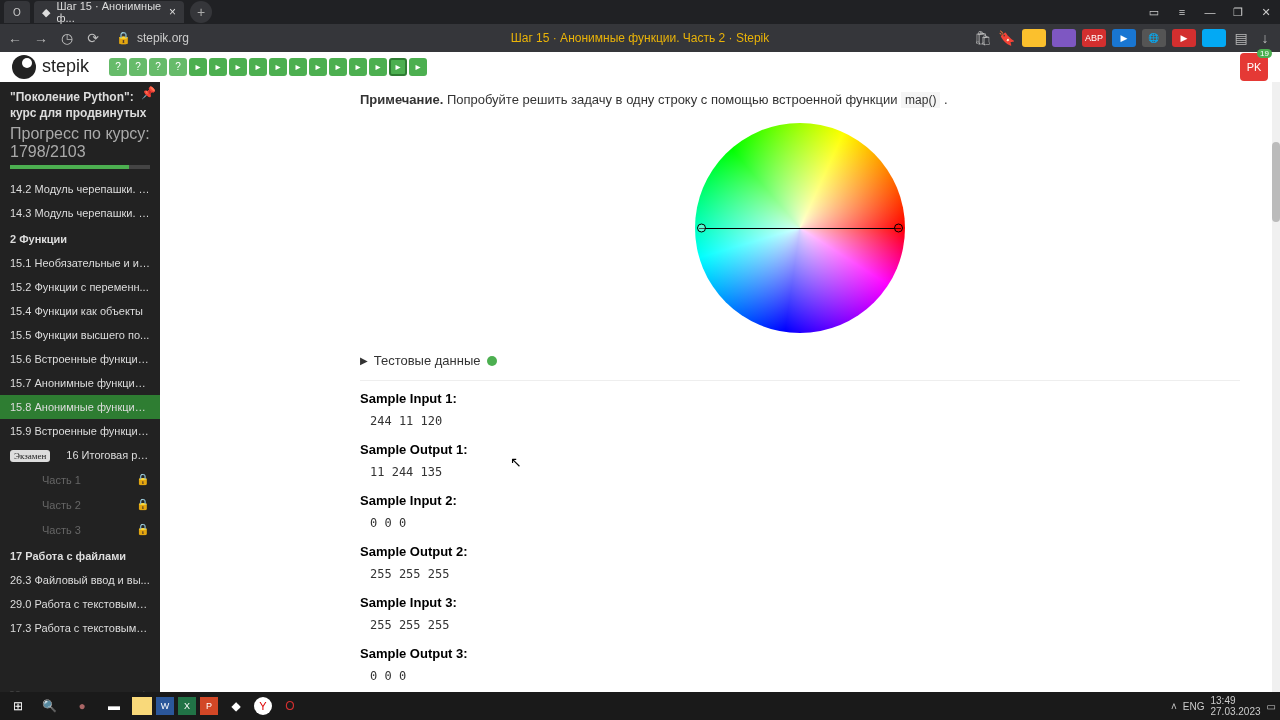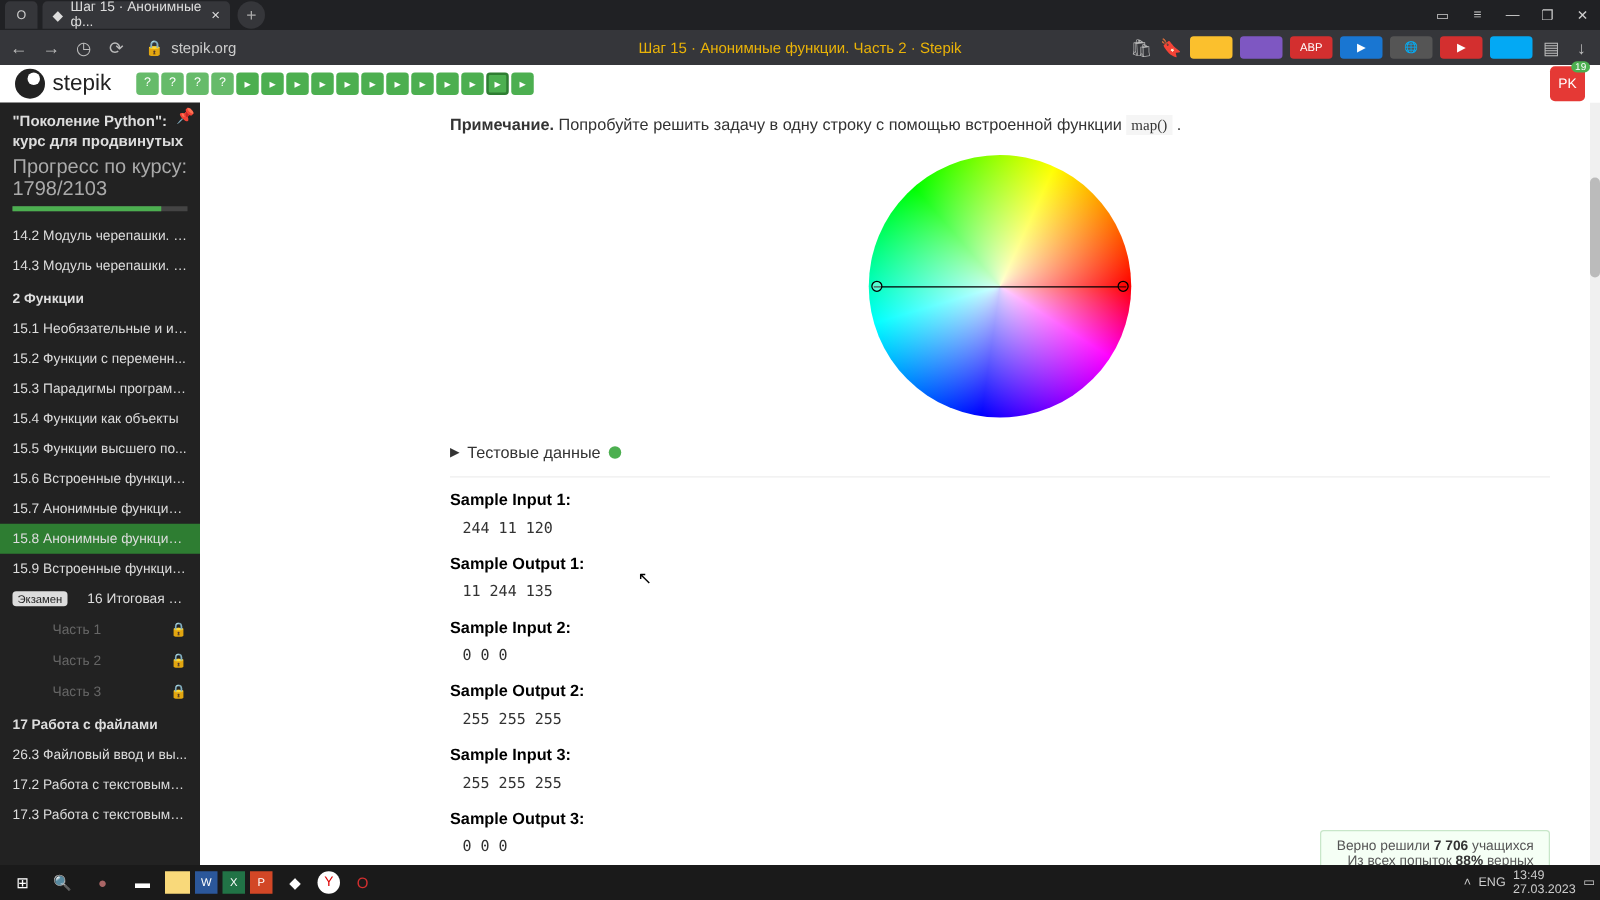--- a/index.html
+++ b/index.html
@@ -13,21 +13,21 @@
 .page-tab .close { font-size:12px; cursor:pointer; }
 .newtab { width:22px; height:22px; background:#35363a; border-radius:50%; margin-left:6px; display:flex; align-items:center; justify-content:center; color:#aaa; font-size:14px; }
 .window-ctrl { margin-left:auto; display:flex; }
 .window-ctrl div { width:28px; height:20px; display:flex; align-items:center; justify-content:center; color:#ccc; font-size:11px; }
 
 .addrbar { height:28px; background:#35363a; display:flex; align-items:center; padding:0 6px; gap:8px; position:relative; }
 .nav-btn { width:18px; height:18px; display:flex; align-items:center; justify-content:center; color:#bbb; font-size:14px; cursor:pointer; }
 .url-box { display:flex; align-items:center; gap:6px; color:#ccc; font-size:12px; margin-left:6px; }
 .page-title-center { position:absolute; left:50%; transform:translateX(-50%); color:#eab308; font-size:12px; }
 .ext-icons { margin-left:auto; display:flex; gap:6px; align-items:center; }
-.ext { width:34px; height:18px; border-radius:3px; display:flex; align-items:center; justify-content:center; font-size:9px; color:#fff; }
+.ext { width:24px; height:18px; border-radius:3px; display:flex; align-items:center; justify-content:center; font-size:9px; color:#fff; }
 
 
 .app-header { height:30px; background:#fff; display:flex; align-items:center; padding:0 12px; gap:8px; border-bottom:1px solid transparent; }
 .logo { display:flex; align-items:center; gap:6px; font-size:18px; color:#222; font-weight:500; }
 .logo-icon { width:24px; height:24px; background:#222; border-radius:50%; position:relative; }
 .logo-icon::after { content:''; position:absolute; width:10px; height:10px; background:#fff; border-radius:50%; top:3px; left:10px; }
 .step-pills { display:flex; gap:2px; margin-left:12px; }
 .pill { width:18px; height:18px; background:#4caf50; border-radius:3px; display:flex; align-items:center; justify-content:center; color:#fff; font-size:10px; cursor:pointer; }
 .pill.q { background:#66bb6a; }
 .pill.active { border:2px solid #2e7d32; }
@@ -39,29 +39,29 @@
 .sidebar { width:160px; background:#222; color:#ddd; font-size:12px; overflow-y:auto; position:relative; }
 .course-title { padding:8px 10px 4px; font-weight:bold; font-size:12px; line-height:1.3; }
 .pin { position:absolute; right:4px; top:4px; font-size:12px; }
 .progress-text { padding:0 10px 4px; font-size:16px; color:#aaa; }
 .progress-bar { height:4px; background:#444; margin:0 10px 8px; position:relative; }
 .progress-fill { height:100%; background:#4caf50; width:85%; }
 .side-item { padding:6px 10px; font-size:11px; cursor:pointer; white-space:nowrap; overflow:hidden; text-overflow:ellipsis; }
 .side-item.section { font-weight:bold; padding:8px 10px 6px; }
 .side-item.active { background:#2e7d32; }
 .side-item.locked { color:#666; display:flex; justify-content:space-between; align-items:center;margin-left:32px; }
-.exam-badge { background:#ddd; color:#222; font-size:9px; padding:1px 4px; border-radius:3px; margin-right:16px; }
+.exam-badge { background:#ddd; color:#222; font-size:9px; padding:1px 4px; border-radius:3px; margin-right:16px;font-family:Liberation Serif, serif; }
 .side-footer { position:absolute; bottom:0; left:0; right:0; height:30px; display:flex; justify-content:space-between; align-items:center; padding:0 10px; background:#222; }
 .side-footer div { color:#888; font-size:14px; cursor:pointer; }
 
 .content { flex:1; background:#fff; overflow-y:auto; padding:10px 40px 20px 200px; position:relative; }
 .content::-webkit-scrollbar { width:10px; }
 .note-line { font-size:13px; color:#333; margin-bottom:16px; }
 .note-line b { font-weight:bold; }
-.note-line code { background:#f5f5f5; padding:1px 4px; font-family:Liberation Serif, serif; font-size:12px; }
+.note-line code { background:#f5f5f5; padding:1px 4px; font-family:Liberation Sans, sans-serif; font-size:12px; }
 .color-wheel { width:210px; height:210px; border-radius:50%; margin:10px auto 20px; position:relative;
   background: conic-gradient(from 90deg, #ff0000, #ff00ff, #8000ff, #0000ff, #0080ff, #00ffff, #00ff80, #00ff00, #80ff00, #ffff00, #ff8000, #ff0000);
 }
 .wheel-overlay { position:absolute; inset:0; border-radius:50%; background:radial-gradient(circle, rgba(255,255,255,0.85) 0%, rgba(255,255,255,0) 70%); }
 .wheel-line { position:absolute; top:50%; left:4px; right:4px; height:1px; background:#000; }
 .wheel-dot { position:absolute; width:9px; height:9px; border:1px solid #000; border-radius:50%; top:50%; transform:translateY(-50%); }
 .wheel-dot.left { left:2px; background:rgba(255,255,255,0.3); }
 .wheel-dot.right { right:2px; background:rgba(255,0,0,0.3); }
 .test-toggle { font-size:13px; color:#333; margin:10px 0 12px; display:flex; align-items:center; gap:6px; cursor:pointer; }
 .tri { font-size:10px; }
@@ -165,21 +165,20 @@
     <div class="progress-text">Прогресс по курсу:  1798/2103</div>
     <div class="progress-bar">
         <div class="progress-fill"></div>
       </div>
     <div id="side-items">
         <div class="side-item">14.2  Модуль черепашки. Ч...</div>
         <div class="side-item">14.3  Модуль черепашки. Ч...</div>
         <div class="side-item section">2  Функции</div>
         <div class="side-item">15.1  Необязательные и им...</div>
         <div class="side-item">15.2  Функции с переменн...</div>
-        <div class="side-item">15.3  Парадигмы программ...</div>
         <div class="side-item">15.4  Функции как объекты</div>
         <div class="side-item">15.5  Функции высшего по...</div>
         <div class="side-item">15.6  Встроенные функции ...</div>
         <div class="side-item">15.7  Анонимные функции. ...</div>
         <div class="side-item active">15.8  Анонимные функции. ...</div>
         <div class="side-item">15.9  Встроенные функции ...</div>
         <div class="side-item"><span class="exam-badge">Экзамен</span><span>16  Итоговая работ...</span></div>
         <div class="side-item locked">
           <span>Часть 1</span>
           <span>🔒</span>
@@ -187,21 +186,21 @@
         <div class="side-item locked">
           <span>Часть 2</span>
           <span>🔒</span>
         </div>
         <div class="side-item locked">
           <span>Часть 3</span>
           <span>🔒</span>
         </div>
         <div class="side-item section">17  Работа с файлами</div>
         <div class="side-item">26.3  Файловый ввод и вы...</div>
-        <div class="side-item">17.2  Работа с текстовыми ...</div>
+        <div class="side-item">29.0  Работа с текстовыми ...</div>
         <div class="side-item">17.3  Работа с текстовыми ...</div>
       </div>
     <div class="side-footer">
       <div>⛶</div>
       <div>⚙</div>
     </div>
   </div>
 
   <div class="content">
     <div class="note-line">
@@ -226,24 +225,20 @@
         <div class="code-block">11 244 135</div>
         <div class="sample">Sample Input 2:</div>
         <div class="code-block">0 0 0</div>
         <div class="sample">Sample Output 2:</div>
         <div class="code-block">255 255 255</div>
         <div class="sample">Sample Input 3:</div>
         <div class="code-block">255 255 255</div>
         <div class="sample">Sample Output 3:</div>
         <div class="code-block">0 0 0</div>
       </div>
-    <div class="stats-box">
-      <div><span>Верно решили </span><b>7 706</b><span> учащихся</span></div>
-      <div><span>Из всех попыток </span><b>88%</b><span> верных</span></div>
-    </div>
     <div class="scroll-ind"></div>
     <div class="scroll-thumb"></div>
     <div class="cursor">↖</div>
   </div>
 </div>
 
 <div class="taskbar">
   <div class="tb-icon">⊞</div>
   <div class="tb-icon">🔍</div>
   <div class="tb-icon" style="color:#a66">●</div>

